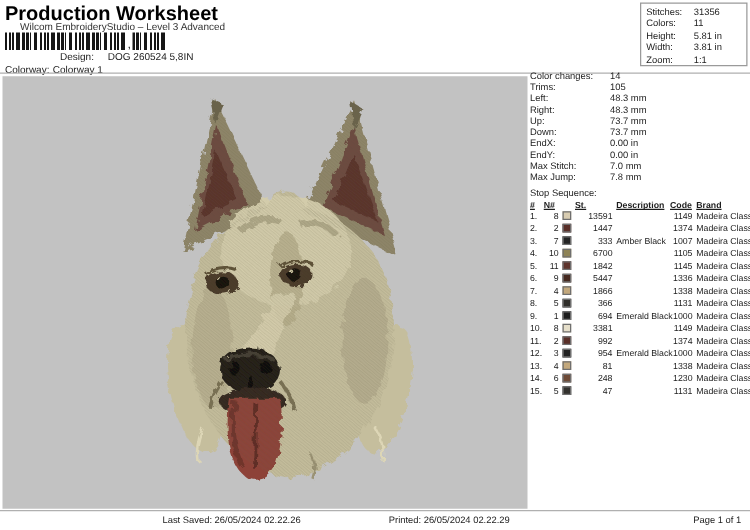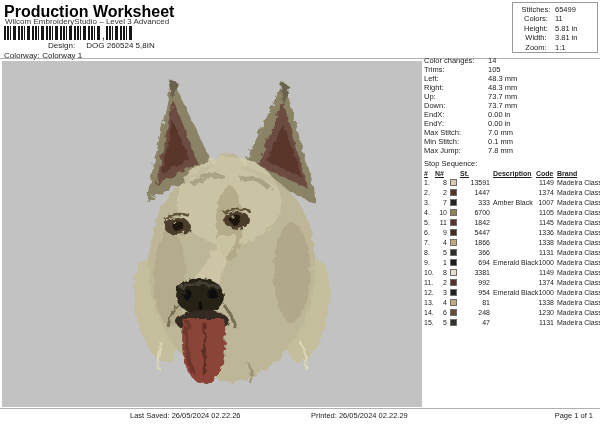--- a/index.html
+++ b/index.html
@@ -3,33 +3,33 @@
 <meta charset="utf-8">
 <style>
   * { margin:0; padding:0; box-sizing:border-box; }
   html,body { width:600px; height:424px; }
   body {
     position:relative; background:#ffffff; color:#1c1c1c;
     font-family:"Liberation Sans", sans-serif; overflow:hidden;
   }
   
   .hdr-title { position:absolute; left:4px; top:3px; font-size:16px; font-weight:bold; color:#000; }
-  .hdr-sub   { position:absolute; left:5px; top:17px; font-size:8px; color:#333; }
+  .hdr-sub   { position:absolute; left:16px; top:17px; font-size:8px; color:#333; }
   .barcode   { position:absolute; left:4px; top:26px; height:14px; display:flex; align-items:flex-end; }
   .bars { display:inline-block; height:14px;
     background:repeating-linear-gradient(90deg,#161616 0 2px,#fff 2px 3px,#161616 3px 5px,#fff 5px 6px,#161616 6px 7px,#fff 7px 9px,#161616 9px 12px,#fff 12px 14px); }
   .b1 { width:97px; } .b2 { width:27px; }
   .bc-comma { font-size:10px; line-height:8px; padding:0 1px; color:#111; }
   .hdr-row { position:absolute; left:4px; font-size:8px; color:#222; }
   .hdr-row .lbl { display:inline-block; width:36px; }
   .r-design { top:41px;padding-left:44px; } .r-colorway { top:51px; }
   
   .stats-box { position:absolute; left:512px; top:2px; width:86px; height:51px;
     border:1px solid #9a9a9a; padding:2px 0 0 4px; font-size:7.5px; }
-  .stats-box .kv-row { display:flex; line-height:9.4px;text-align:center; }
+  .stats-box .kv-row { display:flex; line-height:9.4px; }
   .stats-box .k { width:38px; }
   
   .hline-top { position:absolute; left:0; top:58px; width:600px; border-top:1px solid #b0b0b0; }
   .hline-bot { position:absolute; left:0; top:408px; width:600px; border-top:1px solid #b0b0b0; }
   
   .canvas { position:absolute; left:2px; top:61px; width:420px; height:346px; background:#c2c2c2; }
   .dog { position:absolute; left:130px; top:12px; width:200px; height:322px; }
   
   .panel { position:absolute; left:424px; top:56px; width:174px; }
   .kv-list { font-size:7.5px; }
@@ -69,21 +69,21 @@
 </div>
 <div class="hdr-row r-colorway">
   <span class="lbl">Colorway:</span>
   <span>Colorway 1</span>
 </div>
 
 <div class="stats-box">
 
     <div class="kv-row">
       <span class="k">Stitches:</span>
-      <span class="v">65499</span>
+      <span class="v">31356</span>
     </div>
 
     <div class="kv-row">
       <span class="k">Colors:</span>
       <span class="v">11</span>
     </div>
 
     <div class="kv-row">
       <span class="k">Height:</span>
       <span class="v">5.81 in</span>
@@ -229,24 +229,20 @@
       <div class="kv-row">
         <span class="k">EndY:</span>
         <span class="v">0.00 in</span>
       </div>
 
       <div class="kv-row">
         <span class="k">Max Stitch:</span>
         <span class="v">7.0 mm</span>
       </div>
 
-      <div class="kv-row">
-        <span class="k">Min Stitch:</span>
-        <span class="v">0.1 mm</span>
-      </div>
 
       <div class="kv-row">
         <span class="k">Max Jump:</span>
         <span class="v">7.8 mm</span>
       </div>
 
     </div>
 
   <div class="seq-title">Stop Sequence:</div>
 

